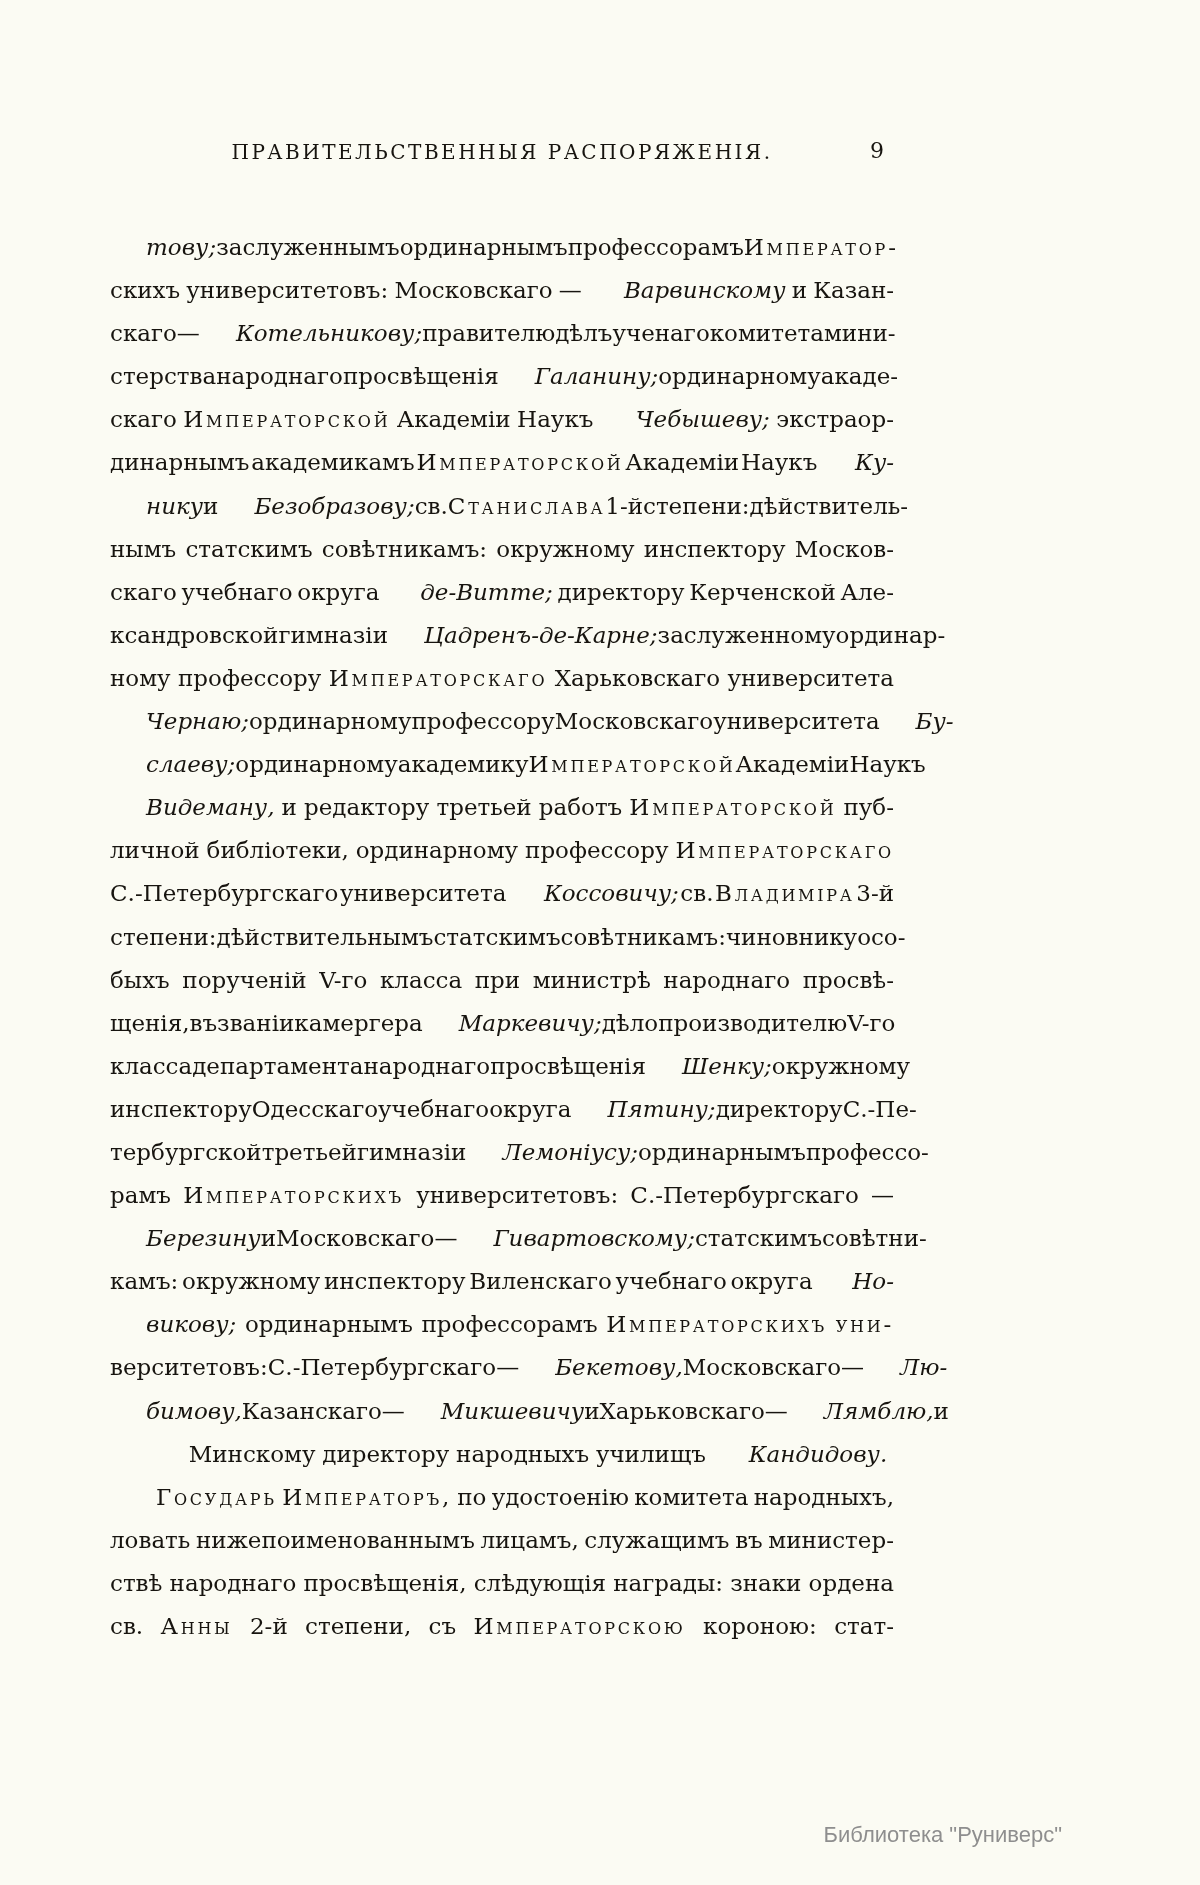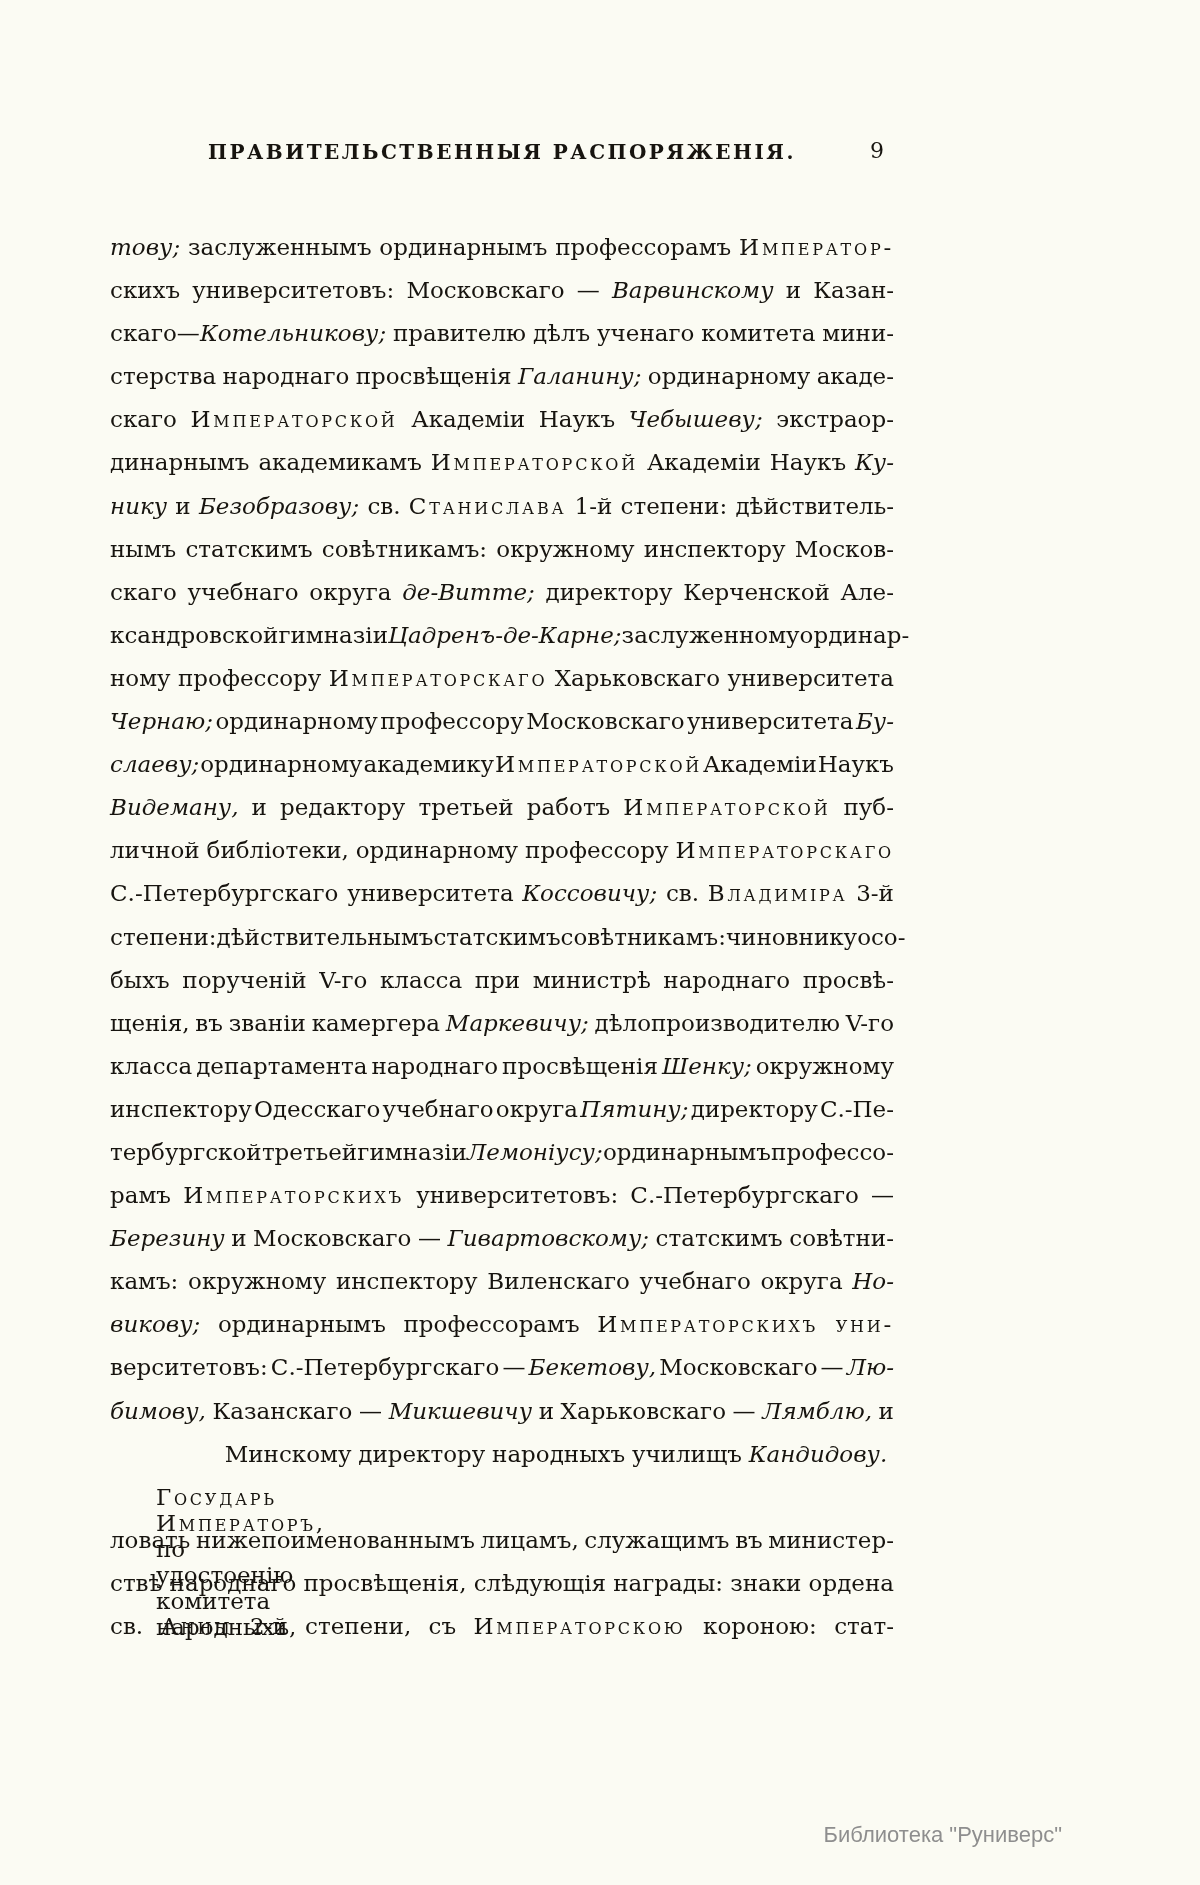--- a/index.html
+++ b/index.html
@@ -15,38 +15,38 @@
     color:var(--ink);
     position:relative;
     overflow:hidden;
   }
   .page{position:absolute;inset:0;}
   .header{
     position:absolute;left:110px;top:140px;width:784px;height:30px;
   }
   .htitle{
     display:block;text-align:center;
-    font-size:20px;font-weight:700;letter-spacing:2.5px;
+    font-size:20px;font-weight:400;letter-spacing:2.5px;
   }
   .pnum{
     position:absolute;right:10px;top:-2px;
     font-size:22px;font-weight:400;
   }
   .textbody{
     position:absolute;left:110px;top:234px;width:784px;
   }
   .line{
     display:flex;justify-content:space-between;align-items:baseline;
     height:43.1px;font-size:23px;white-space:nowrap;
   }
   .line.left{justify-content:flex-end;}
   .line.left .w{margin-right:0.295em;}
-  .line.indent{padding-left:46px;flex-direction:column;}
+  .line.indent{padding-left:46px;}
   .w{white-space:nowrap;}
-  .i{font-style:italic;}
+  .i{font-style:italic;margin-left:36px;}
   .sp{font-variant:small-caps;letter-spacing:0.12em;margin-top:39px;}
   .watermark{
     position:absolute;top:1822px;right:138px;
     font-family:"Liberation Sans","DejaVu Sans",sans-serif;
     font-size:22px;color:var(--wm);
   }
 </style>
 </head>
 <body>
 

